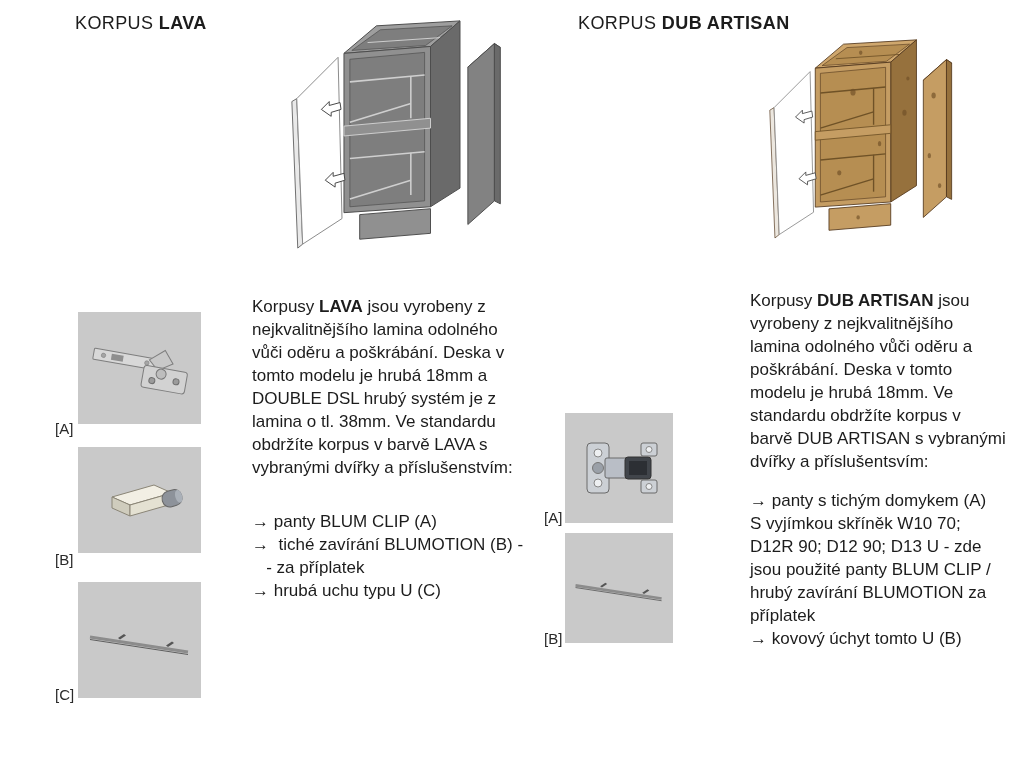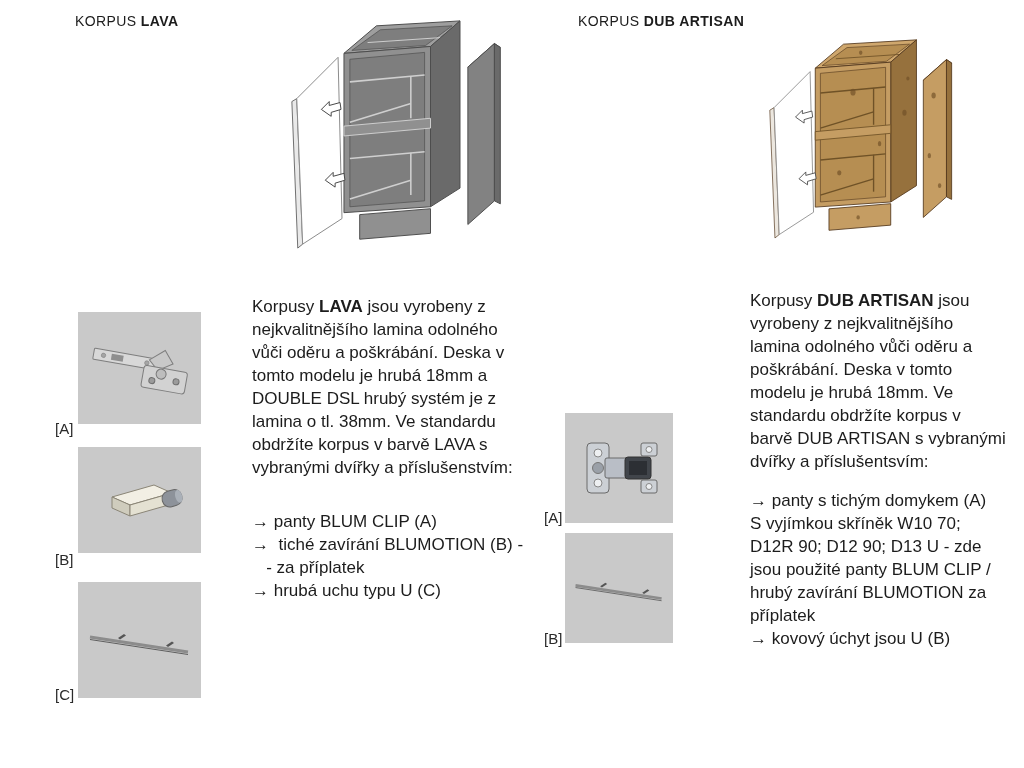--- a/index.html
+++ b/index.html
@@ -4,21 +4,21 @@
 <style>
   html,body{margin:0;padding:0;background:#e9e9e9;}
   #screen{
     position:relative;width:1024px;height:768px;margin:0 auto;
     background:var(--background,#ffffff);
     font-family:"Liberation Sans", sans-serif;
     color:var(--text,#1c1c1c);
     overflow:hidden;
   }
   .title{
-    position:absolute;font-size:14px;letter-spacing:.4px;color:var(--text,#1c1c1c);
+    position:absolute;font-size:18px;letter-spacing:.4px;color:var(--text,#1c1c1c);
     white-space:nowrap;
   }
   .title .brand{font-weight:bold;}
   .textblock{
     position:absolute;font-size:17px;line-height:23px;color:var(--text,#1c1c1c);
     white-space:nowrap;
     margin-left:19px;
   }
   .textblock .b{font-weight:bold;}
   .thumb{
@@ -181,15 +181,15 @@
     <svg viewBox="0 0 123 116">
       <path d="M12,55 L110,70" stroke="#8c8c8c" stroke-width="3" fill="none"></path>
       <path d="M12,57.5 L110,72.5" stroke="#5f5f5f" stroke-width="1" fill="none"></path>
       <path d="M40,56 l6,-4 l2,1.5 l-6,4 Z" fill="#555555"></path>
       <path d="M88,63.4 l6,-4 l2,1.5 l-6,4 Z" fill="#555555"></path>
     </svg>
   </div>
   <div class="thumb-label" style="left:544px;top:630px">[B]</div>
 
   <div class="textblock" style="left:731px;top:289px"><span>Korpusy </span><span class="b">DUB ARTISAN</span><span> jsou</span><br><span>vyrobeny z nejkvalitnějšího</span><br><span>lamina odolného vůči oděru a</span><br><span>poškrábání. Deska v tomto</span><br><span>modelu je hrubá 18mm. Ve</span><br><span>standardu obdržíte korpus v</span><br><span>barvě DUB ARTISAN s vybranými</span><br><span>dvířky a příslušentsvím:</span></div>
-  <div class="textblock" style="left:731px;top:489px"><span>→ panty s tichým domykem (A)</span><br><span>S vyjímkou skříněk W10 70;</span><br><span>D12R 90; D12 90; D13 U - zde</span><br><span>jsou použité panty BLUM CLIP /</span><br><span>hrubý zavírání BLUMOTION za</span><br><span>příplatek</span><br><span>→ kovový úchyt jsou U (B)</span></div>
+  <div class="textblock" style="left:731px;top:489px"><span>→ panty s tichým domykem (A)</span><br><span>S vyjímkou skříněk W10 70;</span><br><span>D12R 90; D12 90; D13 U - zde</span><br><span>jsou použité panty BLUM CLIP /</span><br><span>hrubý zavírání BLUMOTION za</span><br><span>příplatek</span><br><span>→ kovový úchyt tomto U (B)</span></div>
 
 </div>
 
 </body></html>

